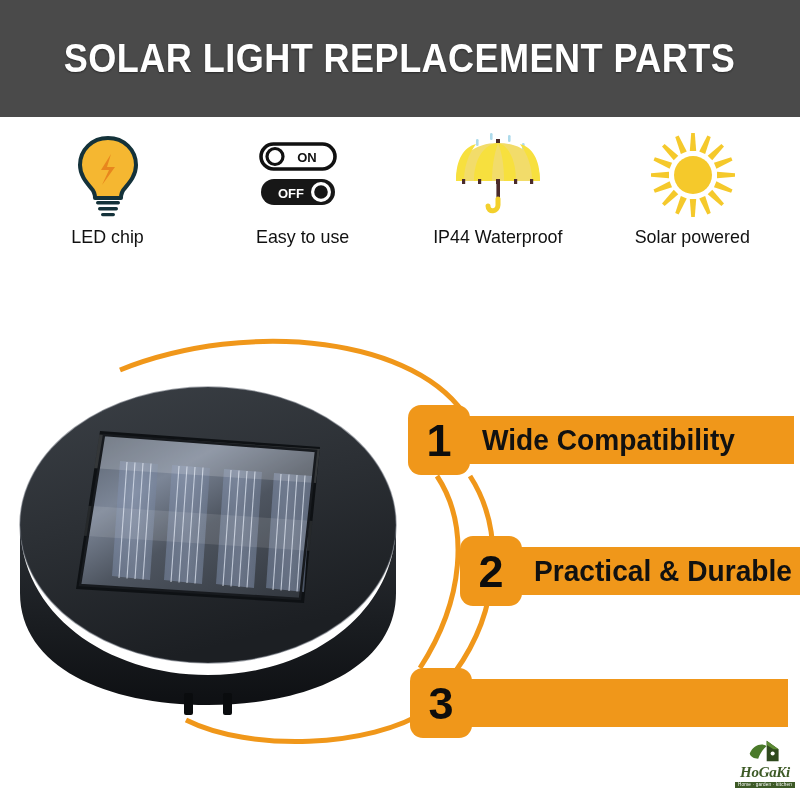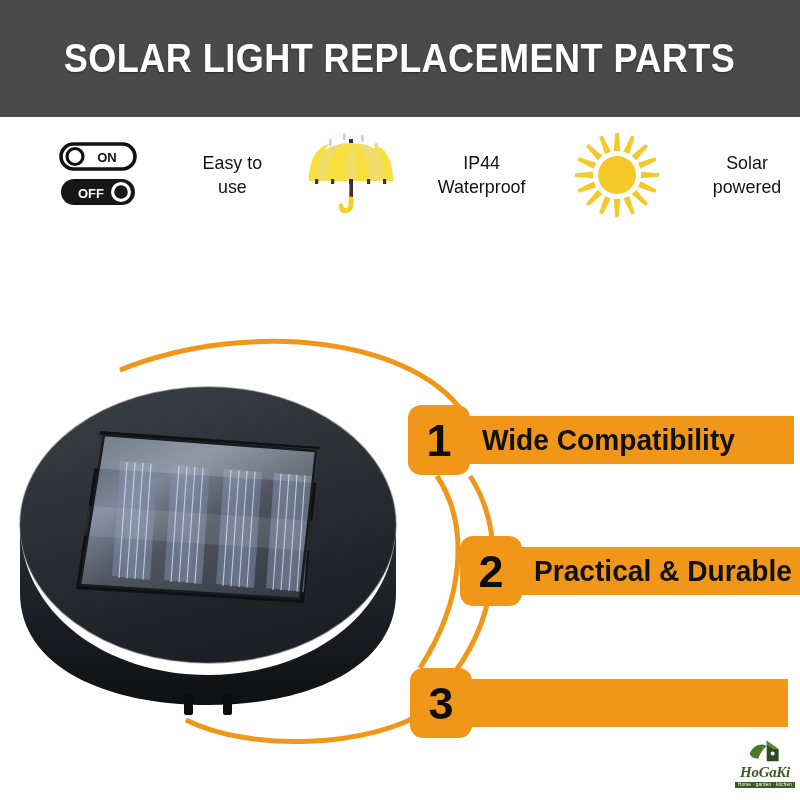--- a/index.html
+++ b/index.html
@@ -31,21 +31,21 @@
     text-shadow:0 1px 2px rgba(0,0,0,.45);
   }
 
   
   .features {
     position:absolute; left:0; top:125px; width:800px; height:170px;
     display:flex; align-items:flex-start; justify-content:space-between;
     padding:0 10px;
   }
   .feature {
-    flex:1 1 0; display:flex; flex-direction:row;
+    flex:1 1 0; display:flex; flex-direction:column;
     align-items:center; text-align:center;
   }
   .feature-icon {
     height:100px; width:100%;
     display:flex; align-items:center; justify-content:center;
   }
   .feature-label {
     font-family:"Liberation Sans Narrow","Liberation Sans",sans-serif;
     font-size:19px; color:#111; line-height:1.25;
     transform:scaleX(0.94); transform-origin:center top;
@@ -124,20 +124,33 @@
 
 <div id="page">
 
   <div class="banner">
     <div class="banner-title">SOLAR LIGHT REPLACEMENT PARTS</div>
   </div>
 
   <div class="features">
 
 
+    <div class="feature">
+      <div class="feature-icon">
+        <svg width="76" height="86" viewBox="0 0 76 86">
+          <path d="M38 6 C22 6 10 18 10 33 C10 43 16 50 21 56 C24 59 25 62 25 66 l26 0
+                   c0 -4 1 -7 4 -10 5 -6 11 -13 11 -23 C66 18 54 6 38 6 Z" fill="#F5B731" stroke="#14323a" stroke-width="4" stroke-linejoin="round"></path>
+          <path d="M41 22 l-10 16 8 0 -7 15 13 -18 -8 0 Z" fill="#E8861E"></path>
+          <rect x="26" y="69" width="24" height="3.4" rx="1.7" fill="#14323a"></rect>
+          <rect x="28" y="75" width="20" height="3.4" rx="1.7" fill="#14323a"></rect>
+          <rect x="31" y="81" width="14" height="3.2" rx="1.6" fill="#14323a"></rect>
+        </svg>
+      </div>
+      <div class="feature-label">LED chip</div>
+    </div>
 
     <div class="feature">
       <div class="feature-icon">
         <svg width="96" height="74" viewBox="0 0 96 74">
           <g>
             <rect x="6" y="6" width="74" height="25" rx="12.5" fill="#ffffff" stroke="#111" stroke-width="3.6"></rect>
             <circle cx="20" cy="18.5" r="8" fill="#ffffff" stroke="#111" stroke-width="3.2"></circle>
             <text x="52" y="24" font-family="Liberation Sans, sans-serif" font-size="13" font-weight="700" fill="#111" text-anchor="middle">ON</text>
           </g>
           <g>

